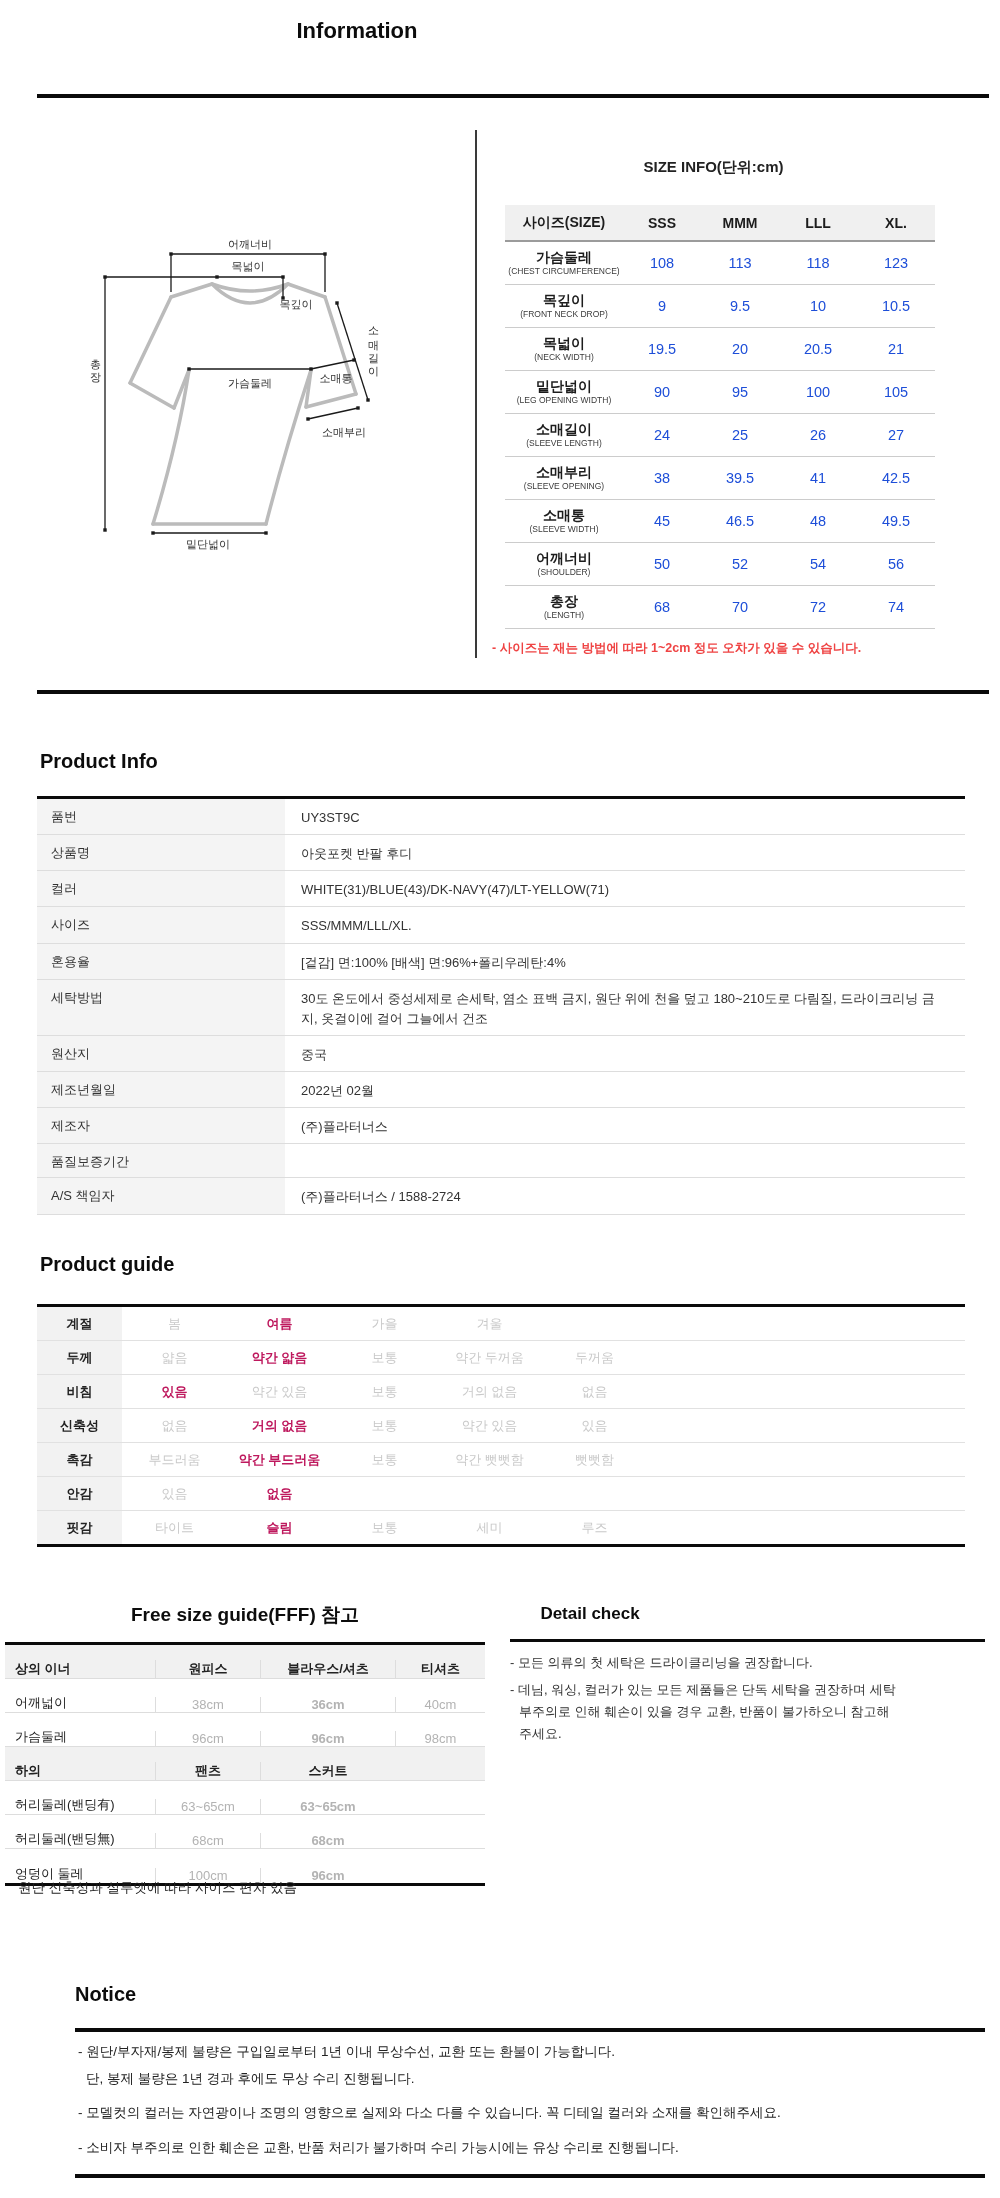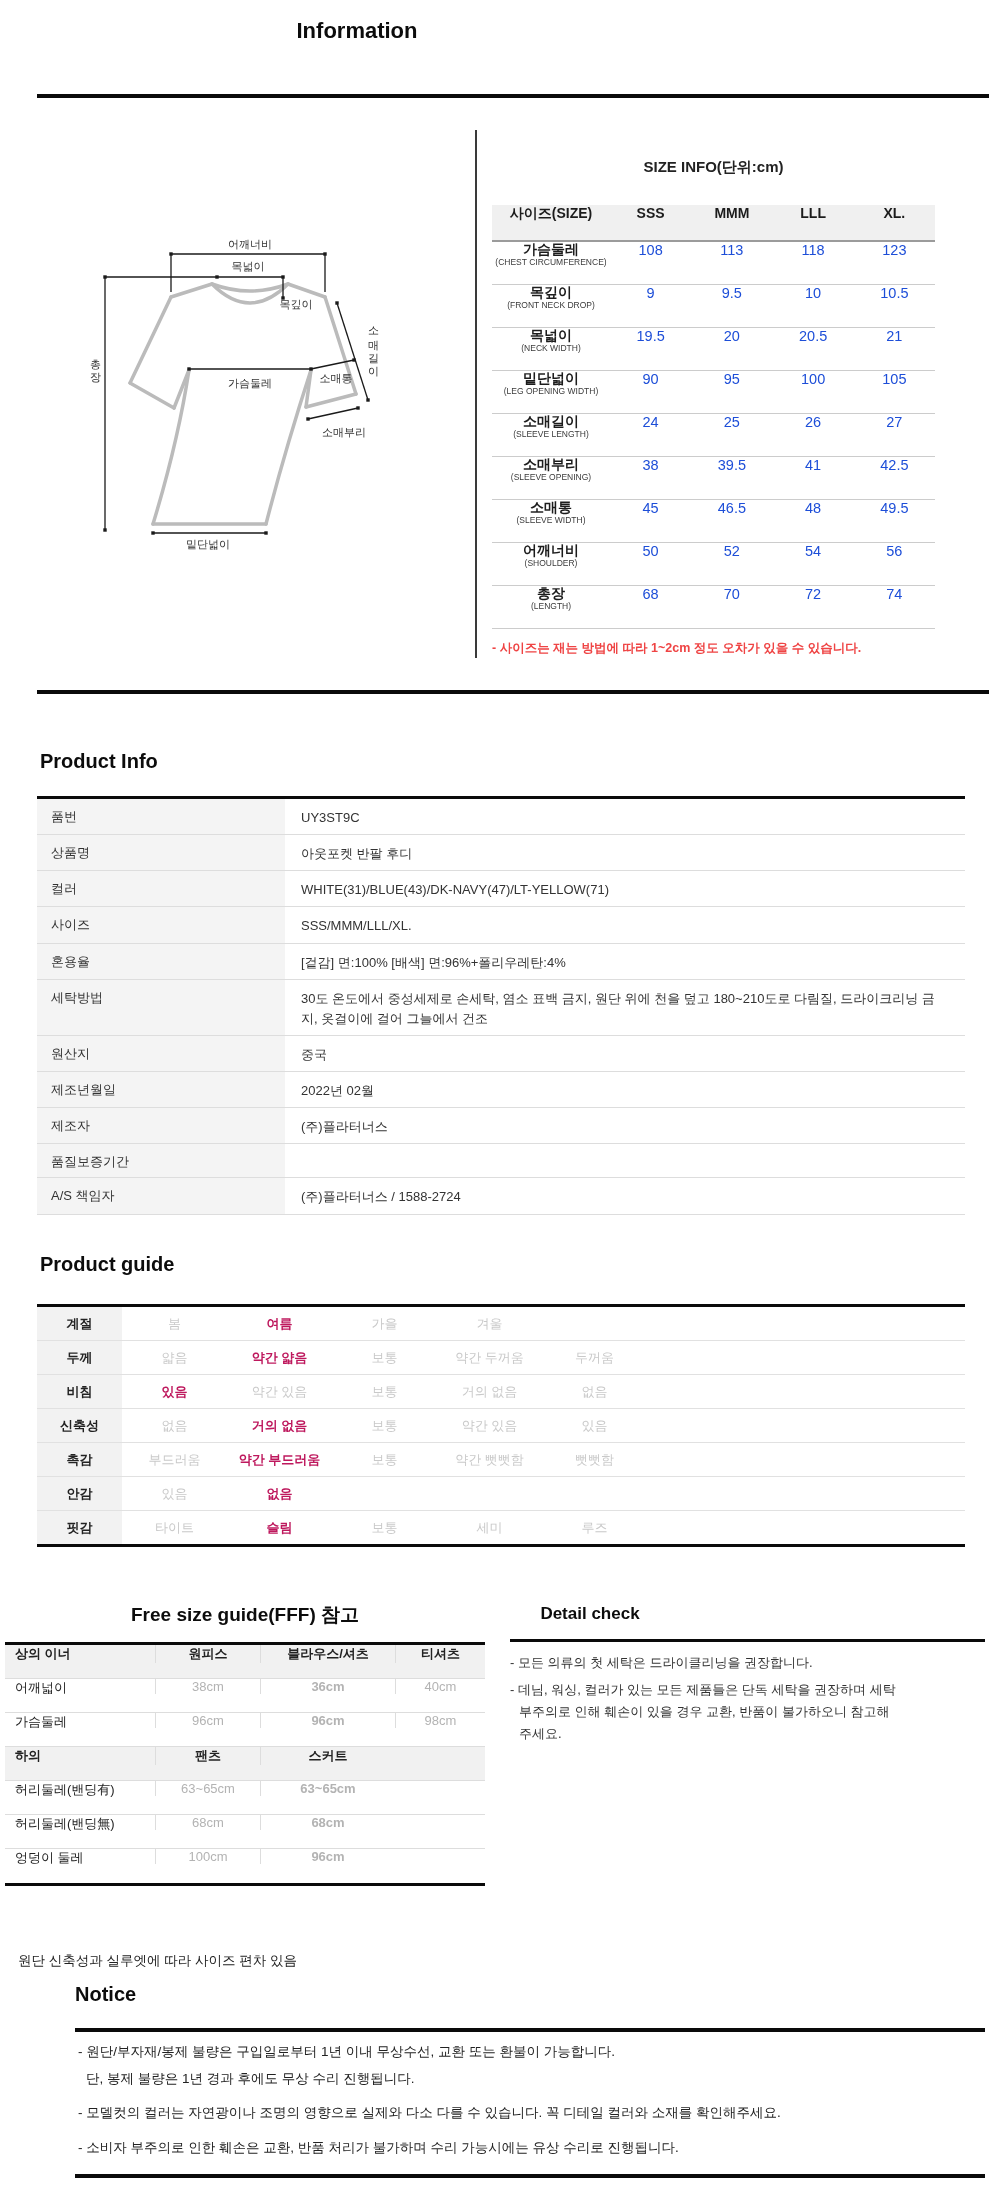--- a/index.html
+++ b/index.html
@@ -25,21 +25,21 @@
   #notice-divider{top:2028px;left:75px;width:910px;height:4px;}
   #notice-bottom-divider{top:2174px;left:75px;width:910px;height:4px;}
 
   
   #diagram{top:180px;left:60px;width:410px;height:390px;}
   .dia-label{position:absolute;transform:translate(-50%,-50%);font-size:11px;color:#333;white-space:nowrap;}
   .vlabel{writing-mode:vertical-rl;letter-spacing:2px;}
 
   
   #size-info-table{top:205px;left:492px;width:443px;}
-  .si-row{display:flex;min-height:42px;border-bottom:1px solid #ccc;}
+  .si-row{display:flex;align-items:center;min-height:42px;border-bottom:1px solid #ccc;margin-left:13px;}
   .si-row.si-head{background:#f0f0f0;min-height:35px;border-bottom:2px solid #9b9b9b;}
   .si-label{width:118px;text-align:center;}
   .si-cell{flex:1;text-align:center;font-size:14.5px;color:#1d4ed8;}
   .si-head .si-label,.si-head .si-cell{font-size:14px;font-weight:700;color:#1c1c1c;}
   .si-klabel{font-size:14px;font-weight:700;color:#1c1c1c;line-height:1.1;}
   .si-sub{font-size:8.5px;color:#3a3a3a;line-height:1.2;}
   #size-note{top:640px;left:492px;font-size:12.5px;font-weight:600;color:#ef4444;}
 
   
   #product-info-table{top:796px;left:37px;width:928px;border-top:3px solid #0a0a0a;}
@@ -50,28 +50,28 @@
   
   #product-guide-table{top:1304px;left:37px;width:928px;border-top:3px solid #0a0a0a;border-bottom:3px solid #0a0a0a;}
   .pg-row{display:flex;align-items:center;height:33px;border-bottom:1px solid #e1e1e1;}
   .pg-row:last-child{border-bottom:none;}
   .pg-label{width:85px;align-self:stretch;background:#f2f2f2;display:flex;align-items:center;justify-content:center;font-size:13px;font-weight:700;color:#222;}
   .pg-opt{width:105px;text-align:center;font-size:13px;color:#c9c9c9;}
   .pg-opt.sel{color:#be185d;font-weight:700;}
 
   
   #free-size-table{top:1642px;left:5px;width:480px;border-top:3px solid #0a0a0a;border-bottom:3px solid #0a0a0a;}
-  .fs-row{display:flex;align-items:flex-start;height:34px;border-bottom:1px solid #ddd;box-sizing:border-box;}
+  .fs-row{display:flex;align-items:flex-end;height:34px;border-bottom:1px solid #ddd;box-sizing:border-box;}
   .fs-row:last-child{border-bottom:none;}
   .fs-c0{width:150px;box-sizing:border-box;padding-left:10px;font-size:13px;color:#222;display:flex;align-items:center;}
   .fs-c{box-sizing:border-box;border-left:1px solid #ddd;display:flex;align-items:center;justify-content:center;font-size:13px;color:#b3b3b3;}
   .fs-c.w1{width:105px;}.fs-c.w2{width:135px;font-weight:bold;}.fs-c.w3{width:90px;}
   .fs-row.head{background:#f1f1f1;}
   .fs-row.head .fs-c0,.fs-row.head .fs-c{font-weight:700;color:#222;}
-  #fs-note{top:1952px;left:18px;font-size:13.5px;color:#222;}
+  #fs-note{top:1879px;left:18px;font-size:13.5px;color:#222;}
 
   
   #dc-lines{top:1652px;left:510px;width:392px;}
   .dc-line{font-size:13px;color:#333;line-height:1.7;margin-bottom:5px;padding-left:9px;text-indent:-9px;}
 
   
   #notice-lines{top:2042px;left:78px;width:900px;}
   .notice-line{font-size:13.5px;color:#222;line-height:19px;margin-bottom:8px;}
   .notice-line:nth-child(2){padding-left:8px;margin-bottom:15px;}
   .notice-line:nth-child(3){margin-bottom:16px;}

